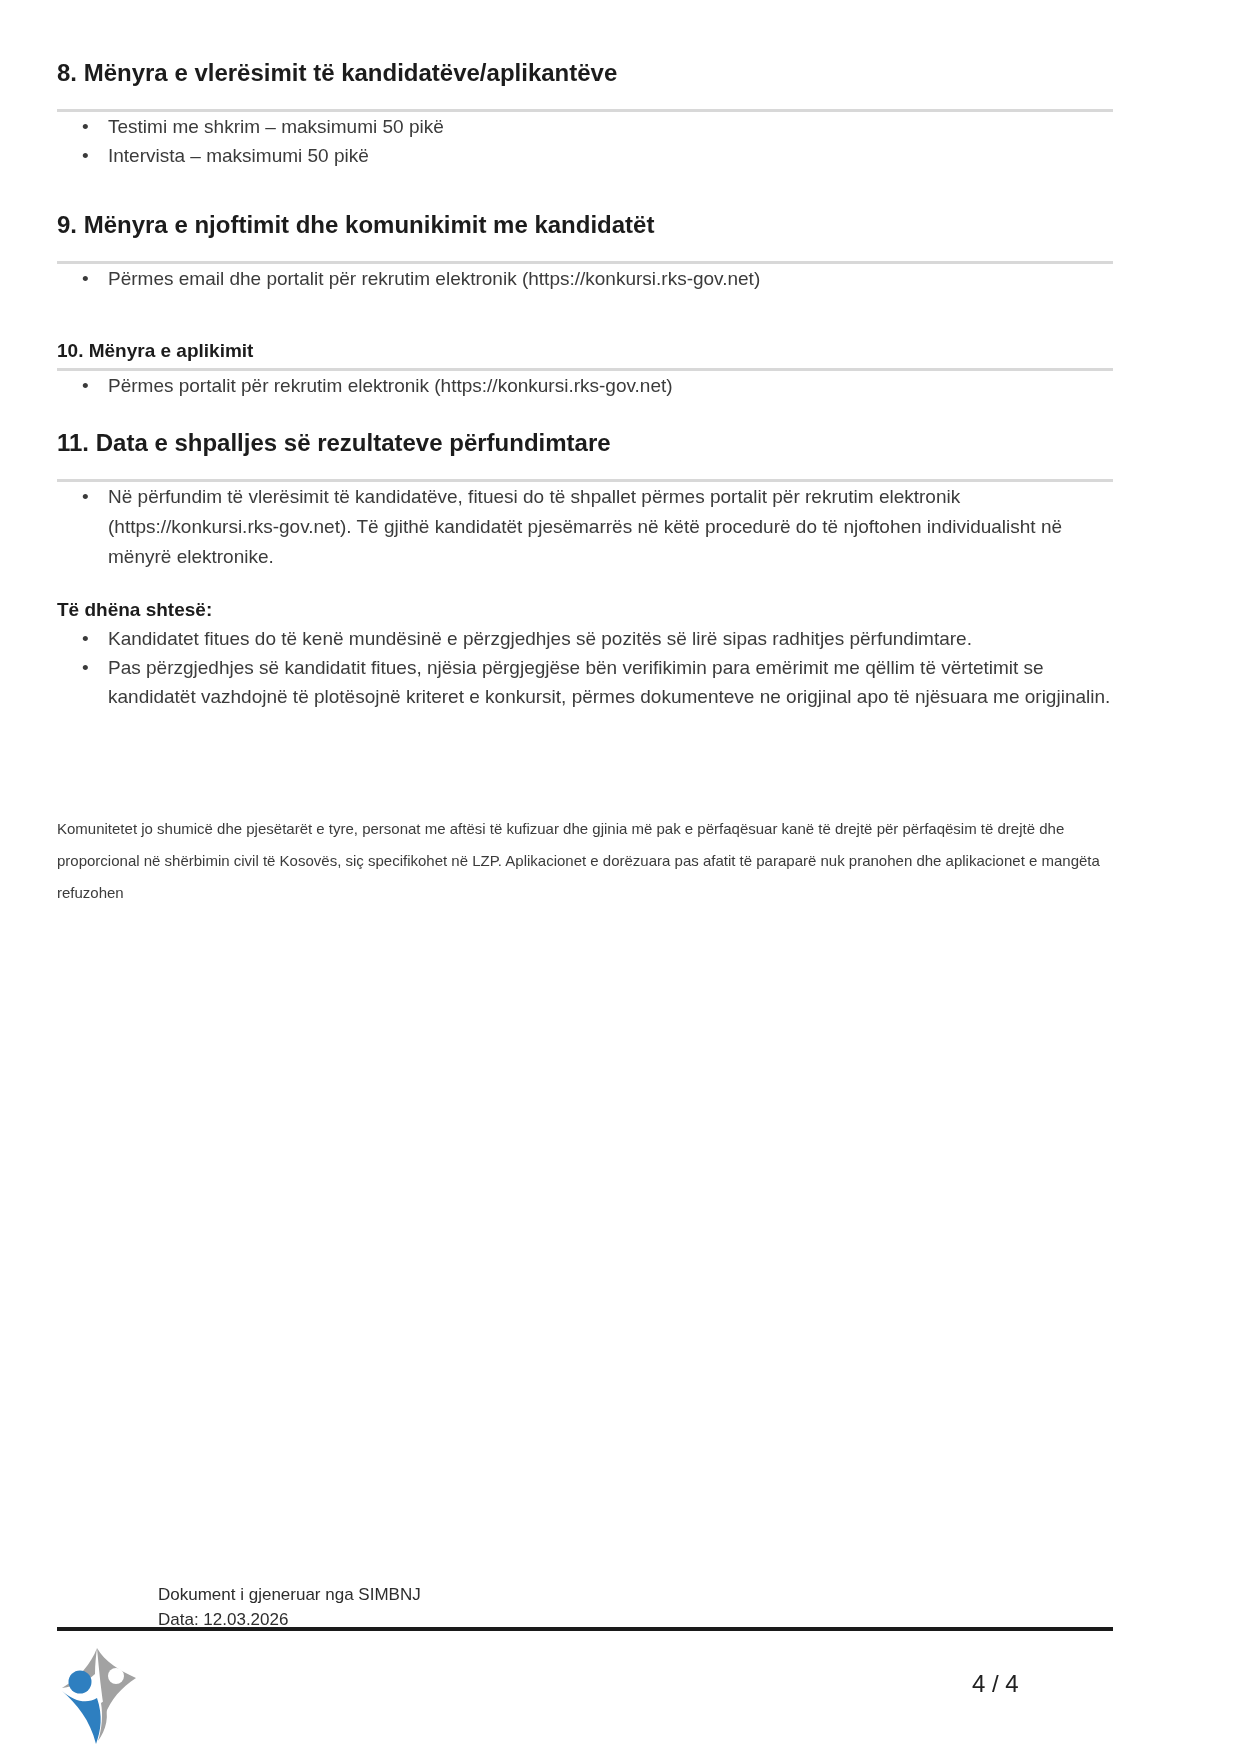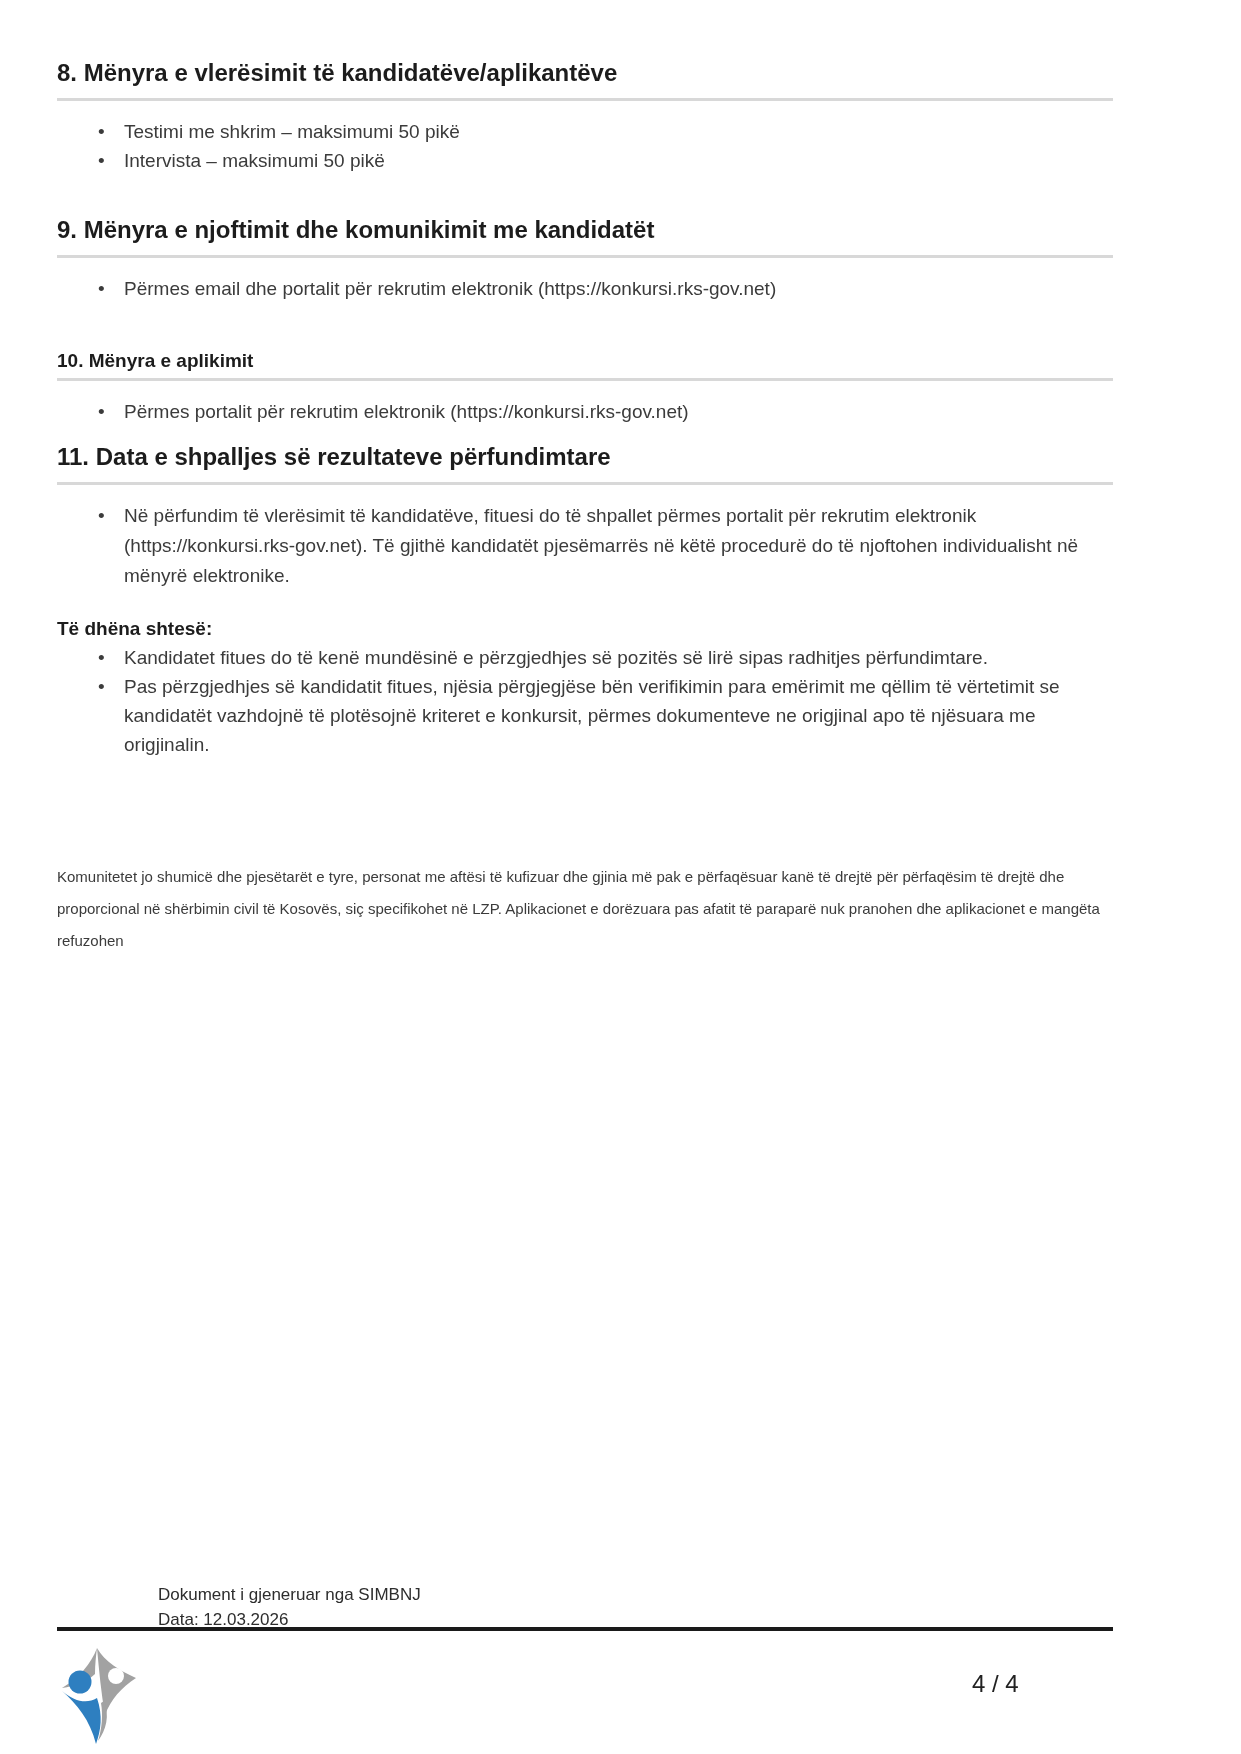--- a/index.html
+++ b/index.html
@@ -15,26 +15,26 @@
   body{
     width:1241px;height:1754px;position:relative;background:#ffffff;
     font-family:"Liberation Sans","DejaVu Sans",sans-serif;
     overflow:hidden;
   }
   .content{position:absolute;left:57px;top:58px;width:1056px;}
   .section-title{
     margin:0;font-weight:700;color:var(--heading-text);
     border-bottom:3px solid var(--divider);
   }
-  .section-title.lg{font-size:24px;line-height:30px;padding-bottom:10px;}
+  .section-title.lg{font-size:24px;line-height:30px;padding-bottom:21px;}
   .section-title.sm{font-size:19px;line-height:23px;padding-bottom:6px;}
   .mt-h9{margin-top:40px;}
   .mt-h10{margin-top:46px;}
-  .mt-h11{margin-top:16px;}
-  ul.bullets{list-style:none;margin:16px;padding:0;font-size:19px;line-height:29px;color:var(--body-text);}
+  .mt-h11{margin-top:28px;}
+  ul.bullets{list-style:none;margin:0;padding:0;font-size:19px;line-height:29px;color:var(--body-text);}
   ul.bullets li{position:relative;padding-left:51px;}
   ul.bullets li::before{content:"\2022";position:absolute;left:25px;color:var(--body-text);}
   .mt-b8{margin-top:28px;}
   .mt-b9{margin-top:24px;}
   .mt-b10{margin-top:14px;}
   .mt-b11{margin-top:30px;}
   ul.bullets.loose{line-height:30px;}
   .additional-heading{margin:26px 0 0 0;font-size:19px;line-height:24px;font-weight:700;color:var(--heading-text);}
   ul.bullets.tight{margin-top:2px;line-height:29px;}
   .closing{margin:102px 0 0 0;font-size:15px;line-height:32px;color:var(--body-text);}

